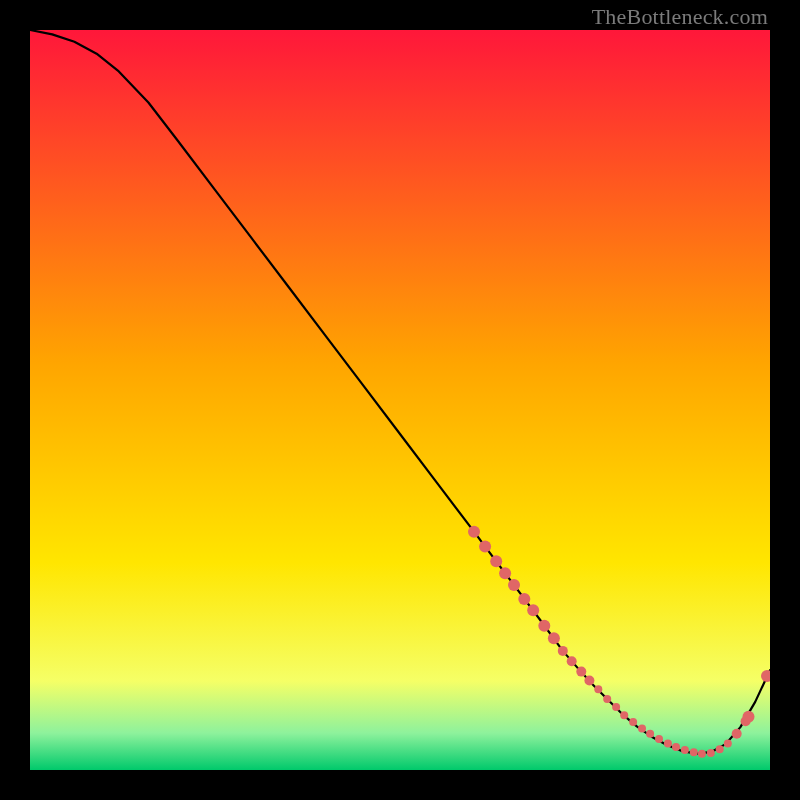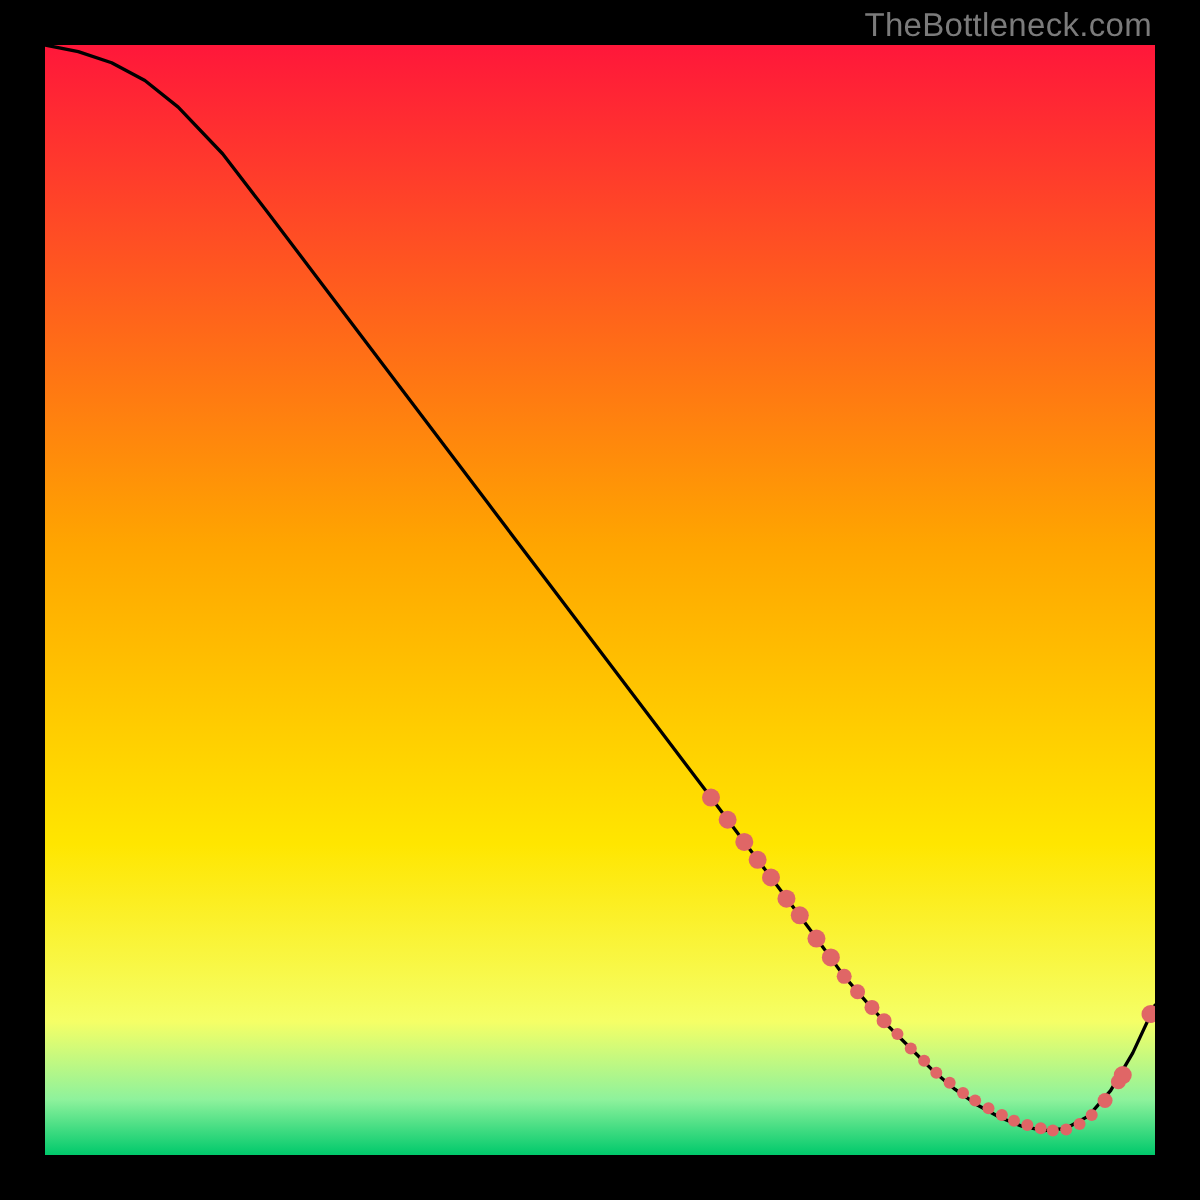--- a/index.html
+++ b/index.html
@@ -23,21 +23,21 @@
     left: 30px;
     top: 30px;
     width: 740px;
     height: 740px;
   }
   .watermark {
     position: absolute;
     top: 4px;
     right: 32px;
     color: #7b7b7b;
-    font-family: Liberation Sans, sans-serif;
+    font-family: Liberation Serif, serif;
     font-size: 22px;
     letter-spacing: 0.2px;
     user-select: none;
   }
   svg { display: block; }
 </style>
 </head>
 <body>
 
 <div class="frame">

